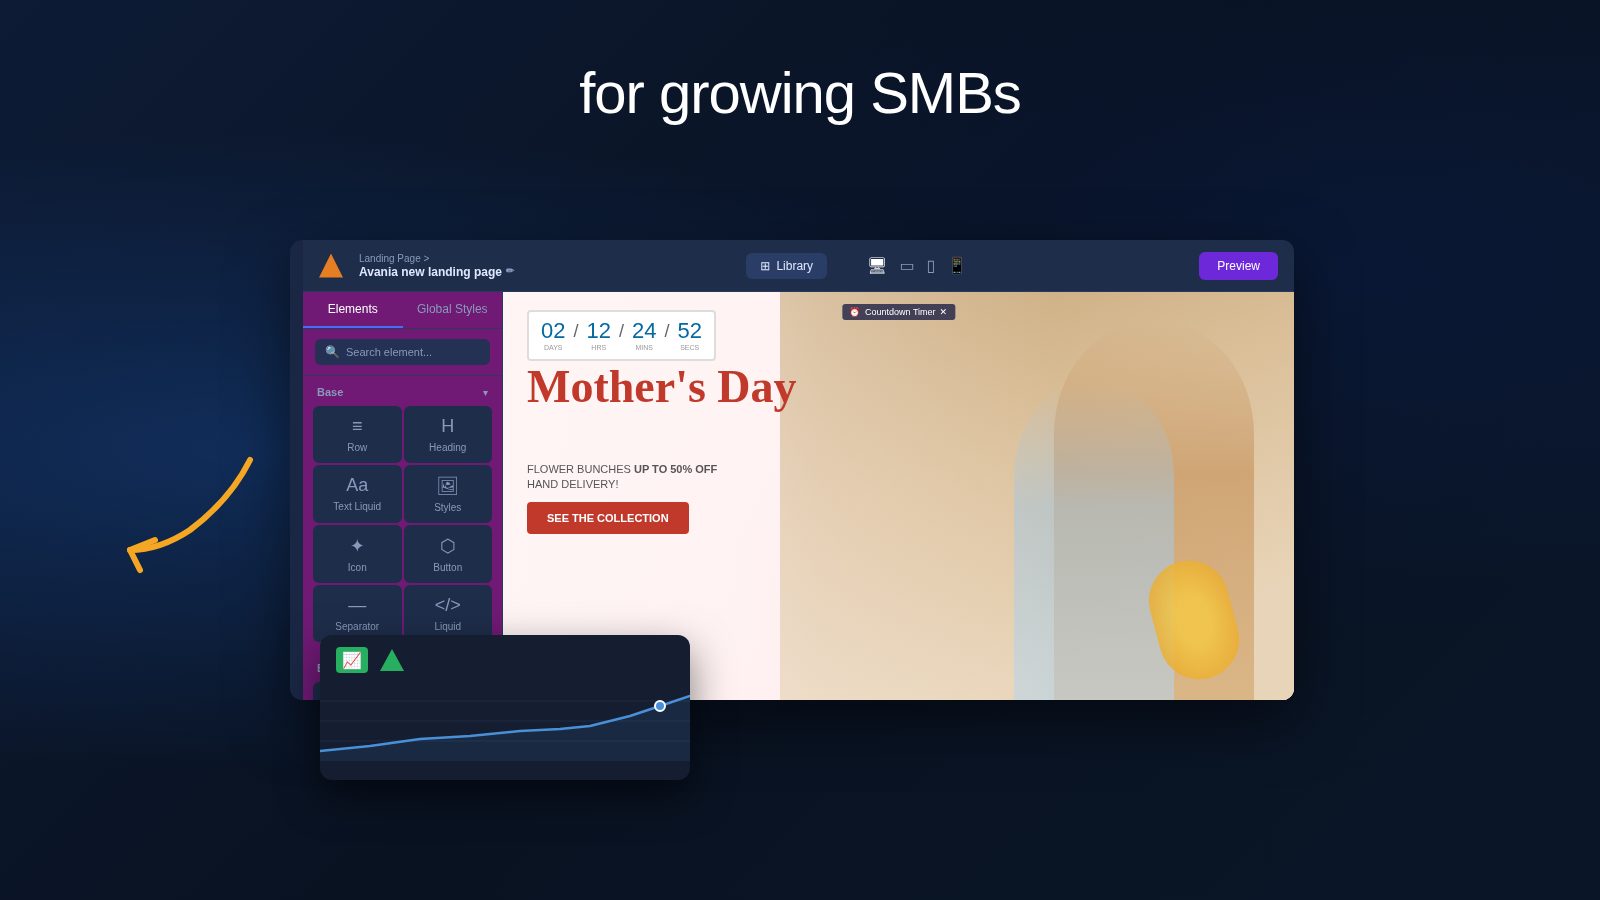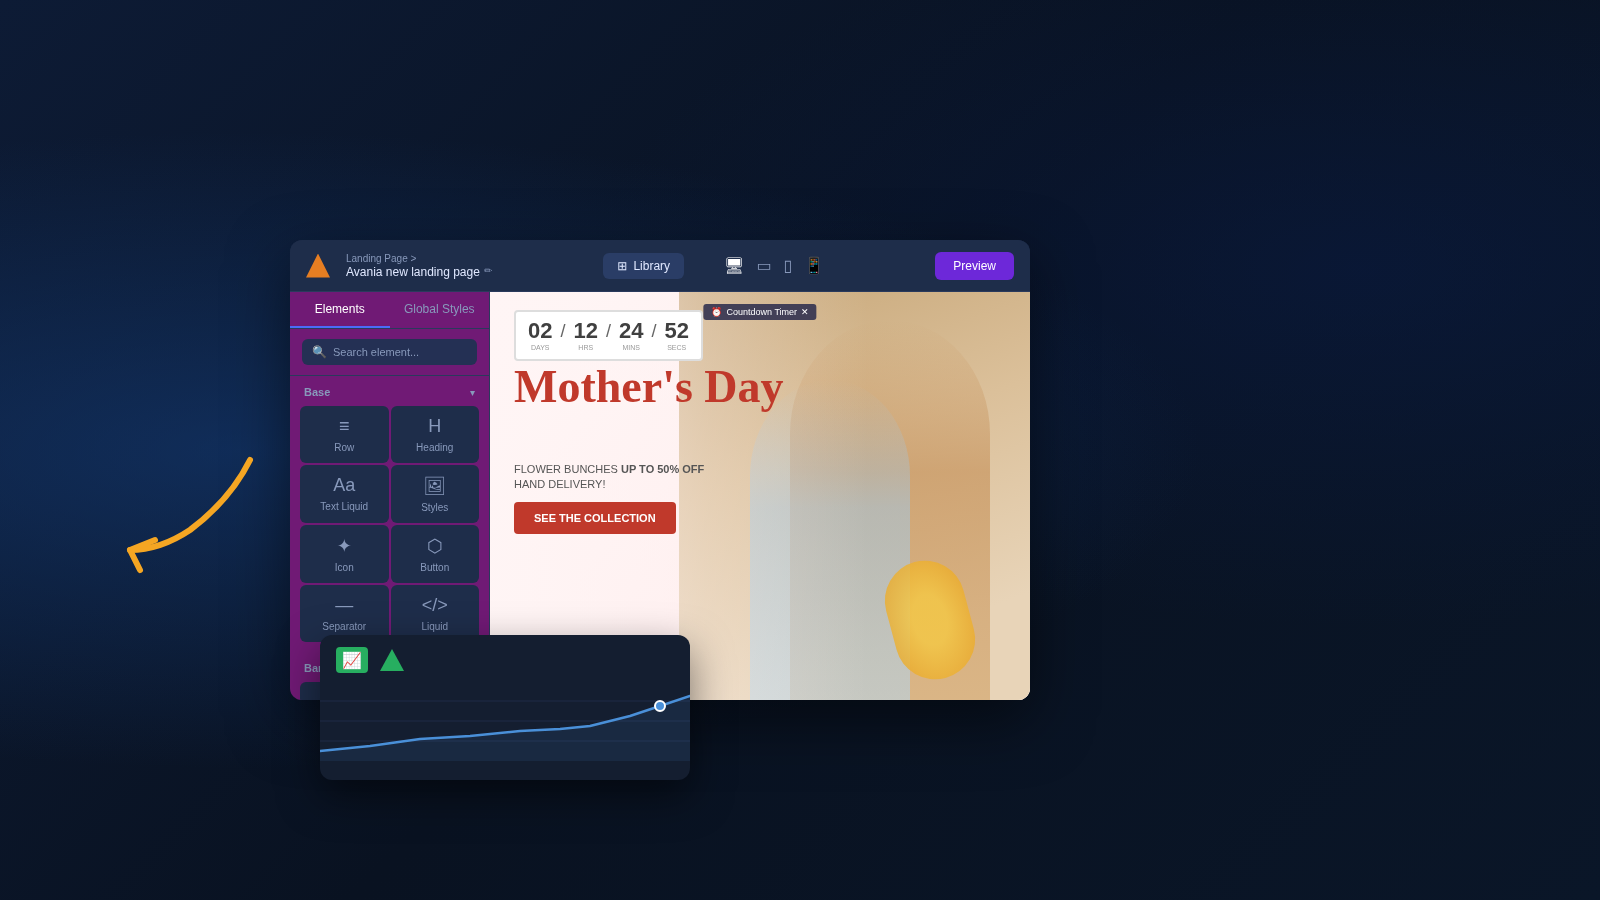--- a/index.html
+++ b/index.html
@@ -58,27 +58,28 @@
     .arrow-svg {
       width: 160px;
       height: 140px;
     }
 
     
     .builder-container {
       position: absolute;
       top: 240px;
       left: 290px;
-      width: 740px;
+      width: 1004px;
       height: 460px;
       background: #1a2744;
       border-radius: 12px;
       overflow: hidden;
       box-shadow: 0 20px 60px rgba(0,0,0,0.5);
       z-index: 5;
+      padding-left: 13px;
     }
 
     
     .builder-topbar {
       height: 52px;
       background: #1e2d4a;
       display: flex;
       align-items: center;
       padding: 0 16px;
       border-bottom: 1px solid #2a3a5c;
@@ -100,21 +101,21 @@
     }
 
     .breadcrumb-top {
       font-size: 10px;
       color: #8899bb;
     }
 
     .breadcrumb-bottom {
       font-size: 12px;
       color: #e0e8ff;
-      font-weight: 400;
+      font-weight: 700;
       display: flex;
       align-items: flex-start;
       gap: 4px;
     }
 
     .pencil-icon {
       font-size: 10px;
       color: #8899bb;
     }
 
@@ -339,22 +340,22 @@
     }
 
     .time-unit {
       display: flex;
       flex-direction: column;
       align-items: center;
     }
 
     .time-number {
       font-size: 22px;
-      font-weight: 700;
-      color: #404040;
+      font-weight: 400;
+      color: #0369a1;
       line-height: 1;
     }
 
     .time-label {
       font-size: 7px;
       color: #999;
       margin-top: 2px;
     }
 
     .time-sep {
@@ -481,20 +482,21 @@
       align-items: center;
       gap: 4px;
     }
   </style>
 </head>
 <body>
 
 <div class="bg-gradient"></div>
 
 <div class="header-section">
+  <div class="headline-white">for growing SMBs</div>
 </div>
 
 <div class="arrow-container">
   <svg class="arrow-svg" viewBox="0 0 160 140" fill="none" xmlns="http://www.w3.org/2000/svg">
     <path d="M140 20 Q120 60 80 90 Q50 110 20 110" stroke="#f5a623" stroke-width="6" stroke-linecap="round" fill="none"></path>
     <path d="M20 110 L45 100 M20 110 L30 130" stroke="#f5a623" stroke-width="6" stroke-linecap="round"></path>
   </svg>
 </div>
 
 <div class="builder-container">

